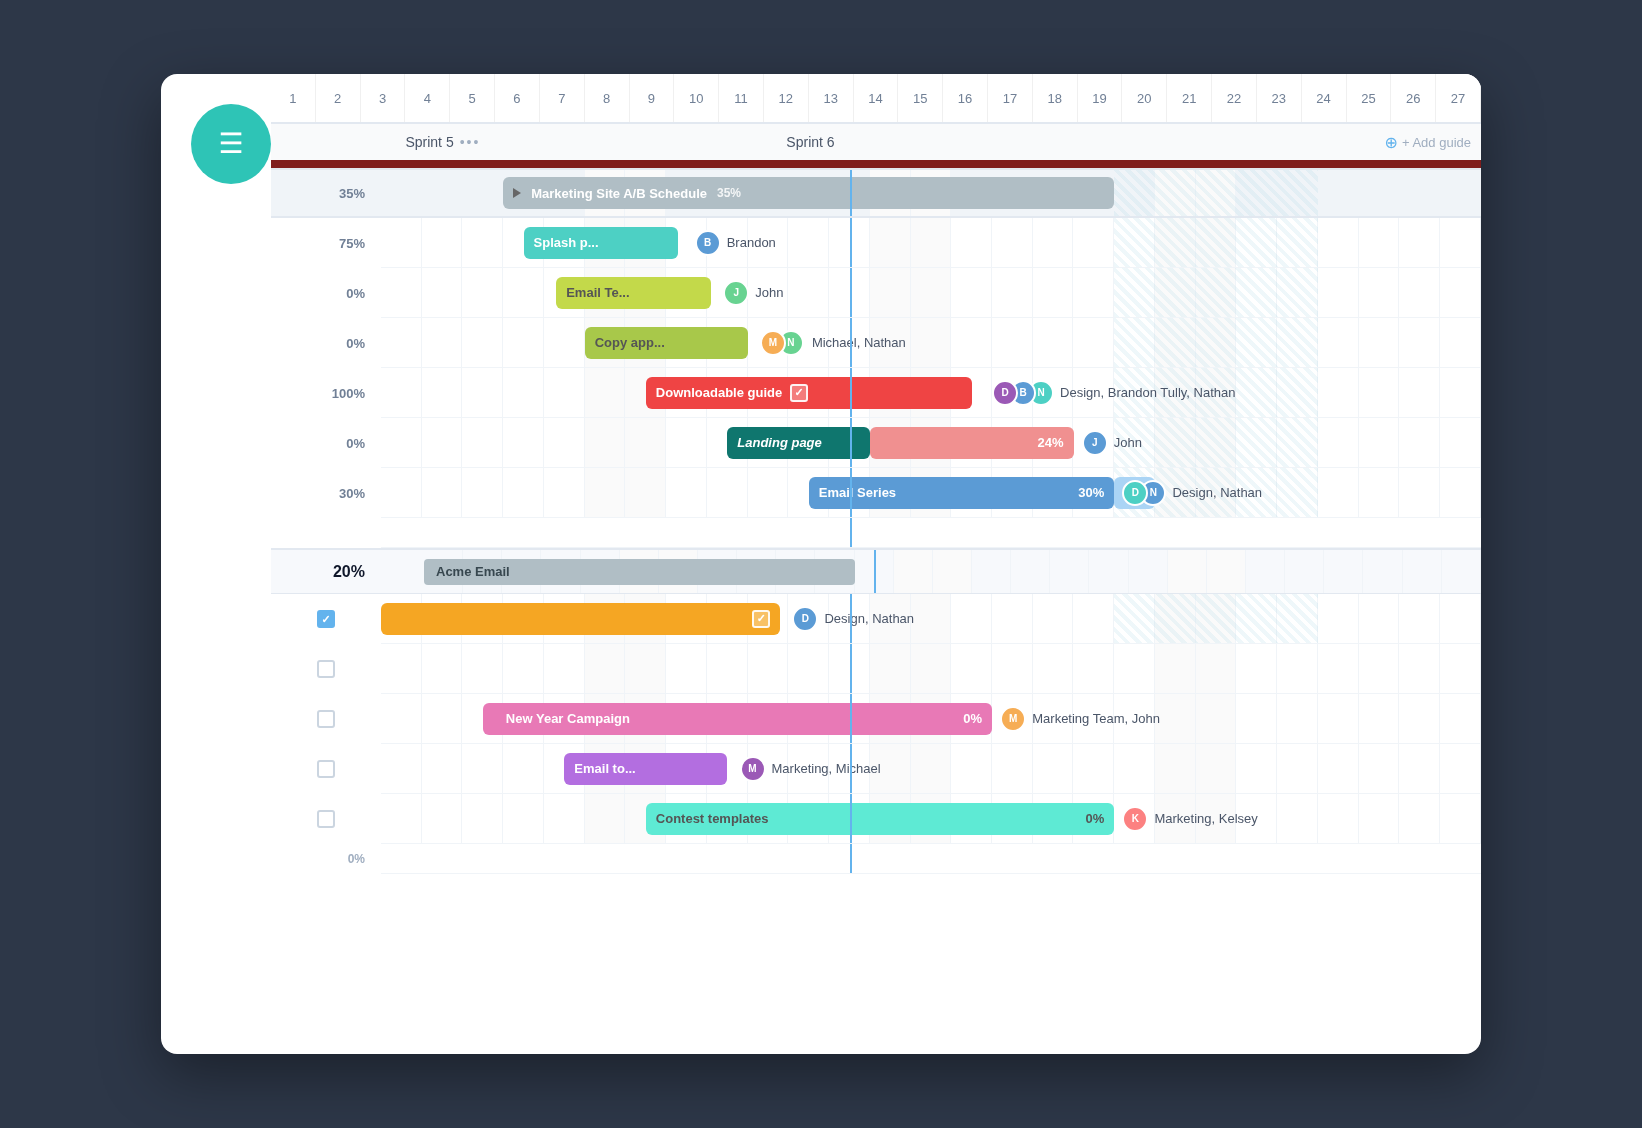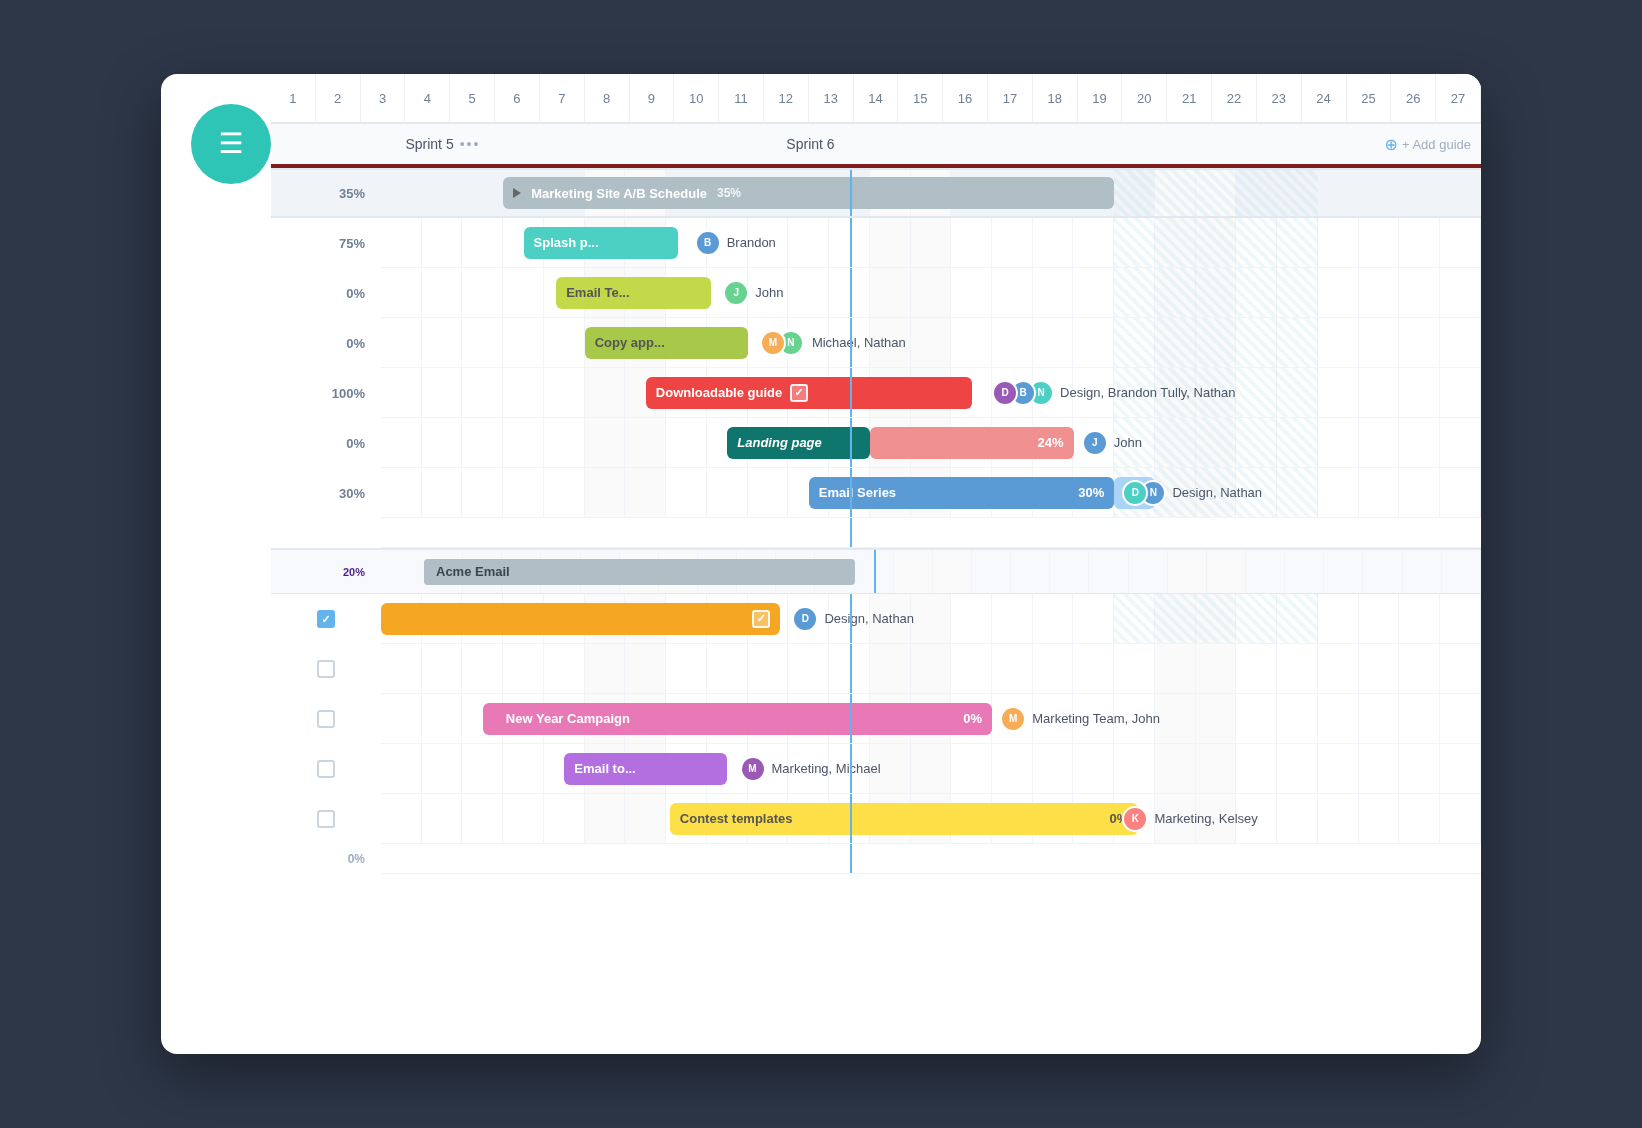--- a/index.html
+++ b/index.html
@@ -144,21 +144,21 @@
     .task-bar.yellow-green { background: #c3d94a; color: #555; }
     .task-bar.green { background: #a8c84a; color: #555; }
     .task-bar.purple { background: #ef4444; }
     .task-bar.red { background: #0f766e; font-style: italic; }
     .task-bar.salmon { background: #f09090; }
     .task-bar.blue { background: #5b9bd5; }
     .task-bar.light-blue { background: #aad4f5; }
     .task-bar.orange { background: #f5a623; }
     .task-bar.pink { background: #e879b6; }
     .task-bar.violet { background: #b36ee0; }
-    .task-bar.light-salmon { background: #fde047; margin-left: 24px; }
+    .task-bar.light-salmon { background: #5eead4; }
     .task-bar.gray { background: #b0bec5; }
 
     .check-icon {
       display: inline-flex;
       align-items: center;
       justify-content: center;
       width: 18px;
       height: 18px;
       border: 2px solid rgba(255,255,255,0.7);
       border-radius: 3px;
@@ -214,23 +214,23 @@
       align-items: center;
       height: 46px;
       background: #f7f9fc;
       border-bottom: 1px solid #e2e8f0;
       border-top: 2px solid #e2e8f0;
     }
     .section-pct {
       width: 110px;
       text-align: right;
       padding-right: 16px;
-      font-size: 11px;
+      font-size: 16px;
       font-weight: 600;
-      color: #4c1d95;
+      color: #0f172a;
     }
     .section-bar {
       height: 26px;
       background: #b0bec5;
       border-radius: 4px;
       display: flex;
       align-items: center;
       padding: 0 12px;
       font-size: 13px;
       font-weight: 600;
@@ -316,21 +316,21 @@
         <div class="day-cell">20</div>
         <div class="day-cell">21</div>
         <div class="day-cell">22</div>
         <div class="day-cell">23</div>
         <div class="day-cell">24</div>
         <div class="day-cell">25</div>
         <div class="day-cell">26</div>
         <div class="day-cell">27</div>
       </div>
 
-    <div style="position:relative; height:44px; background:#f9fafb; border-bottom:4px solid #7f1d1d; display:flex; align-items:center;">
+    <div style="position:relative; height:44px; background:#f9fafb; border-bottom:8px solid #7f1d1d; display:flex; align-items:center;">
       <div style="position:absolute; left:calc(3/27*100%); display:flex; align-items:center; height:100%; font-size:14px; color:#4a5568; font-weight:500;">
         <span>Sprint 5</span>
         <span style="margin-left:6px; color:#a0aec0; letter-spacing:2px;">•••</span>
       </div>
       <div style="position:absolute; left:calc(11.5/27*100%); display:flex; align-items:center; height:100%; font-size:14px; color:#4a5568; font-weight:500;">
         <span>Sprint 6</span>
       </div>
       <div style="position:absolute; right:10px; display:flex; align-items:center; gap:4px; color:#a0aec0; font-size:13px; cursor:pointer;">
         <span style="font-size:16px; color:#63b3ed;">⊕</span>
         <span>+ Add guide</span>

